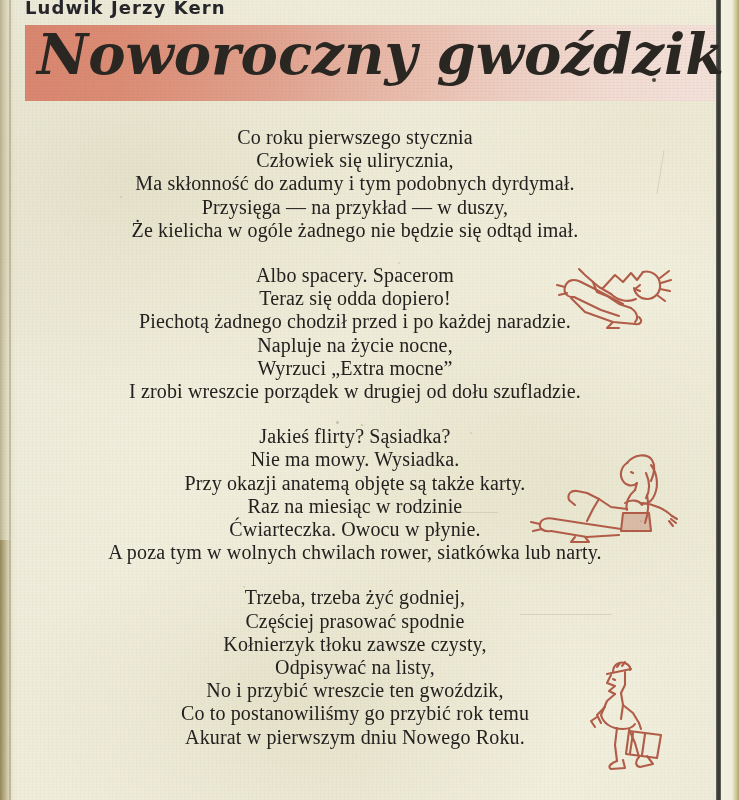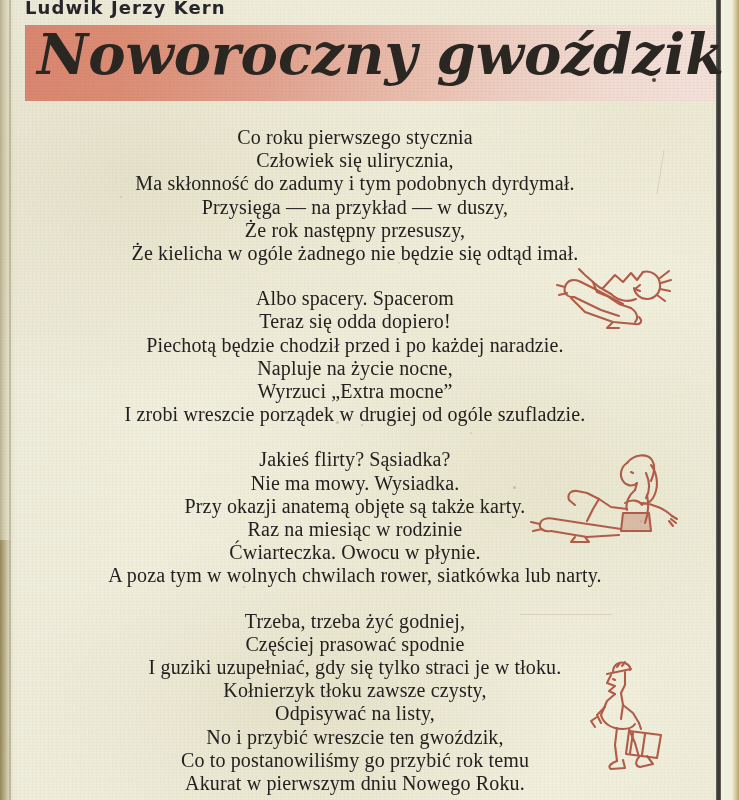--- a/index.html
+++ b/index.html
@@ -233,46 +233,44 @@
   <div class="title-text">Noworoczny gwoździk</div>
   <div class="title-dot"></div>
 
   <div class="poem">
 
     <div class="stanza">
       <div class="line">Co roku pierwszego stycznia</div>
       <div class="line">Człowiek się ulirycznia,</div>
       <div class="line">Ma skłonność do zadumy i tym podobnych dyrdymał.</div>
       <div class="line">Przysięga — na przykład — w duszy,</div>
-      <div class="line">Że rok następny przesuszy,</div>
       <div class="line">Że kielicha w ogóle żadnego nie będzie się odtąd imał.</div>
     </div>
 
     <div class="stanza">
       <div class="line">Albo spacery. Spacerom</div>
       <div class="line">Teraz się odda dopiero!</div>
-      <div class="line">Piechotą będzie chodził przed i po każdej naradzie.</div>
+      <div class="line">Piechotą żadnego chodził przed i po każdej naradzie.</div>
       <div class="line">Napluje na życie nocne,</div>
       <div class="line">Wyrzuci „Extra mocne”</div>
-      <div class="line">I zrobi wreszcie porządek w drugiej od ogóle szufladzie.</div>
+      <div class="line">I zrobi wreszcie porządek w drugiej od dołu szufladzie.</div>
     </div>
 
     <div class="stanza">
       <div class="line">Jakieś flirty? Sąsiadka?</div>
       <div class="line">Nie ma mowy. Wysiadka.</div>
       <div class="line">Przy okazji anatemą objęte są także karty.</div>
       <div class="line">Raz na miesiąc w rodzinie</div>
       <div class="line">Ćwiarteczka. Owocu w płynie.</div>
       <div class="line">A poza tym w wolnych chwilach rower, siatkówka lub narty.</div>
     </div>
 
     <div class="stanza">
       <div class="line">Trzeba, trzeba żyć godniej,</div>
       <div class="line">Częściej prasować spodnie</div>
-      <div class="line">I guziki uzupełniać, gdy się tylko straci je w tłoku.</div>
       <div class="line">Kołnierzyk tłoku zawsze czysty,</div>
       <div class="line">Odpisywać na listy,</div>
       <div class="line">No i przybić wreszcie ten gwoździk,</div>
       <div class="line">Co to postanowiliśmy go przybić rok temu</div>
       <div class="line">Akurat w pierwszym dniu Nowego Roku.</div>
     </div>
 
   </div>
 
   <div class="illo" id="illo-reclining">

